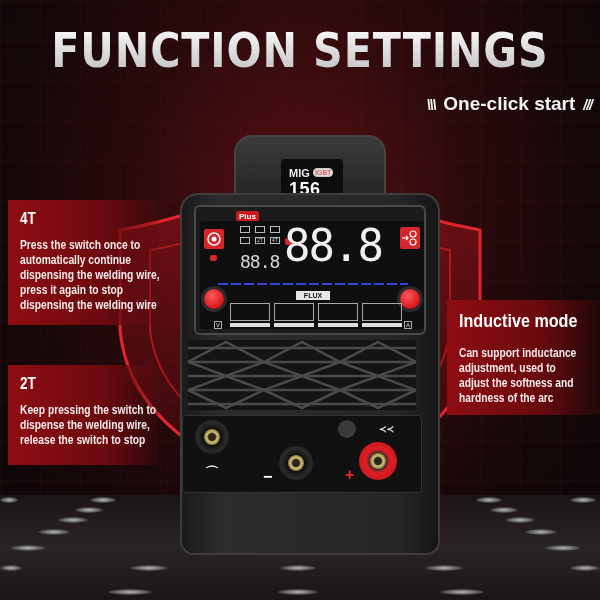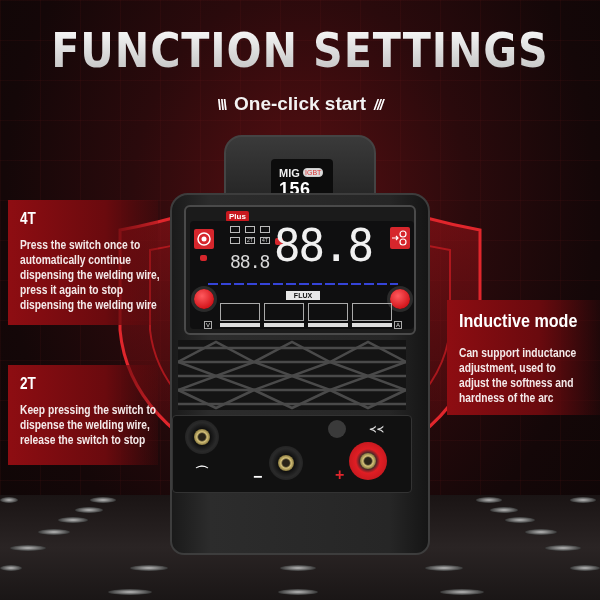--- a/index.html
+++ b/index.html
@@ -26,21 +26,21 @@
     letter-spacing: 1px;
     transform: scaleX(0.86);
     color: #e9e9e9;
     background: linear-gradient(#ffffff, #bdbdbd);
     -webkit-background-clip: text;
     background-clip: text;
     -webkit-text-fill-color: transparent;
   }
   .subtitle {
     position: absolute; top: 93px; left: 0; width: 600px;
-    text-align: center;
+    text-align: right;
     font-size: 19px; font-weight: bold; color: #f2f2f2;
   }
   .subtitle .dec { color: #fff; font-style: italic; letter-spacing: -1px; font-size: 14px; margin: 0 8px; }
 
   
   .shield {
     position: absolute; left: 110px; top: 150px; width: 380px; height: 350px;
   }
 
   
@@ -59,21 +59,21 @@
   }
   .panel h3 { font-size: 16px; font-weight: bold; margin-bottom: 10px; transform: scaleX(0.85); transform-origin: left; white-space: nowrap; }
   .panel p { font-size: 12.5px; font-weight: bold; line-height: 15px; transform: scaleX(0.82); transform-origin: left; white-space: nowrap; color: #f4eaea; }
   .p4t { left: 8px; top: 200px; width: 150px; height: 125px; }
   .p2t { left: 8px; top: 365px; width: 150px; height: 100px; }
   .pind { left: 447px; top: 300px; width: 153px; height: 115px;
     background: linear-gradient(90deg, #8e0d12 0%, #6a0a0e 60%, rgba(60,10,12,0.3) 100%); }
   .pind h3 { font-size: 19px; margin-bottom: 14px; }
 
   
-  .machine { position: absolute; left: 162px; top: 135px; width: 276px; height: 316px; }
+  .machine { position: absolute; left: 172px; top: 135px; width: 276px; height: 316px; }
   .handle {
     position: absolute; left: 62px; top: 0; width: 152px; height: 75px;
     background: linear-gradient(#3a3a3a, #222);
     border-radius: 18px 18px 0 0;
     border: 2px solid #444;
   }
   .badge {
     position: absolute; left: 45px; top: 22px; width: 62px; height: 50px;
     background: #0c0c0c; border-radius: 4px;
   }

